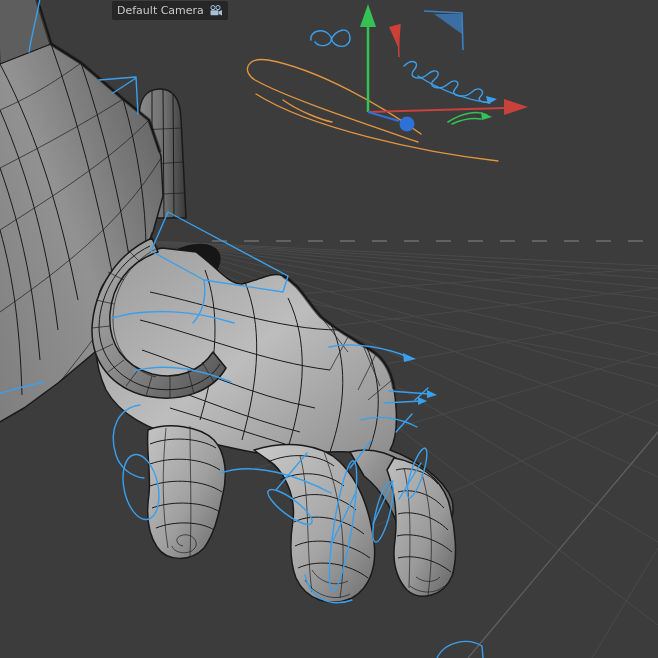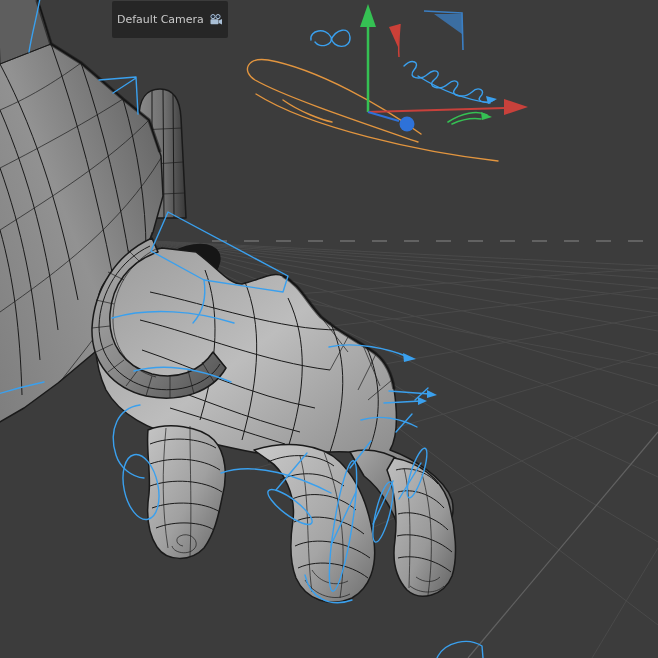--- a/index.html
+++ b/index.html
@@ -22,21 +22,21 @@
   .axY{stroke:var(--axis-y);stroke-width:2.5;} .axYf{fill:var(--axis-y);}
   .axZ{stroke:var(--axis-z);stroke-width:2;} .axZf{fill:var(--axis-z);}
   .flagB{stroke:var(--flag-blue);stroke-width:1.6;fill:none;}
   .flagBf{fill:var(--flag-blue);opacity:.75;}
   .flagR{stroke:var(--flag-red);stroke-width:1.5;fill:none;}
   .flagRf{fill:var(--flag-red);}
   .greenS{fill:none;stroke:var(--axis-y);stroke-width:1.6;stroke-linecap:round;}
   .greenSf{fill:var(--axis-y);}
   
   #camlabel{position:absolute;left:112px;top:1px;height:17px;display:flex;align-items:center;gap:5px;
-    padding:10px 5px;background:var(--label-bg);border-radius:2px;color:var(--label-text);
+    padding:1px 5px;background:var(--label-bg);border-radius:2px;color:var(--label-text);
     font-size:11px;line-height:17px;white-space:nowrap;cursor:default;}
   #camlabel svg{display:block;}
 </style>
 </head>
 <body>
 
 <div id="stage">
 <svg id="vp" width="658" height="658" viewBox="0 0 658 658">
   <defs>
     <linearGradient id="gArm" x1="0" y1="1" x2="1" y2="0">

